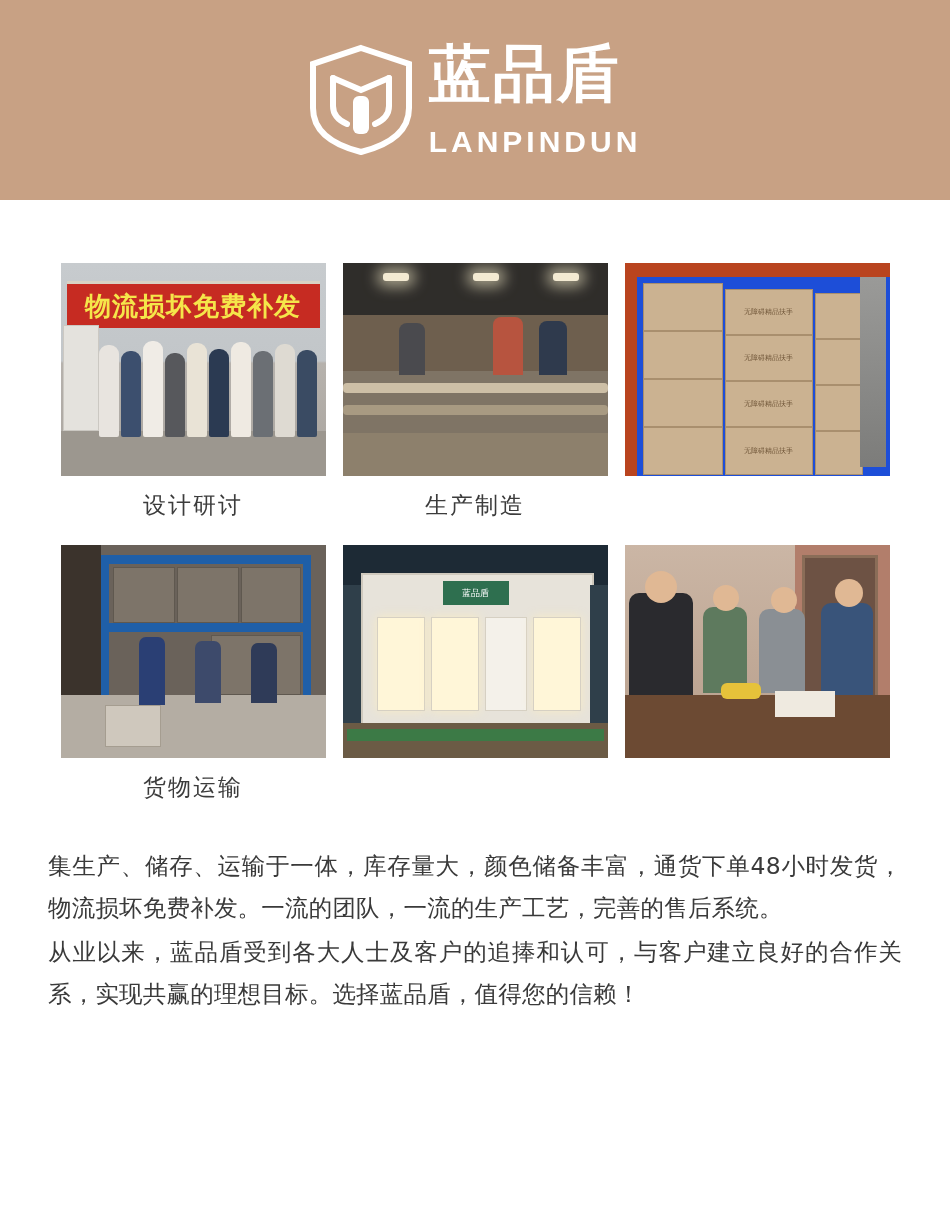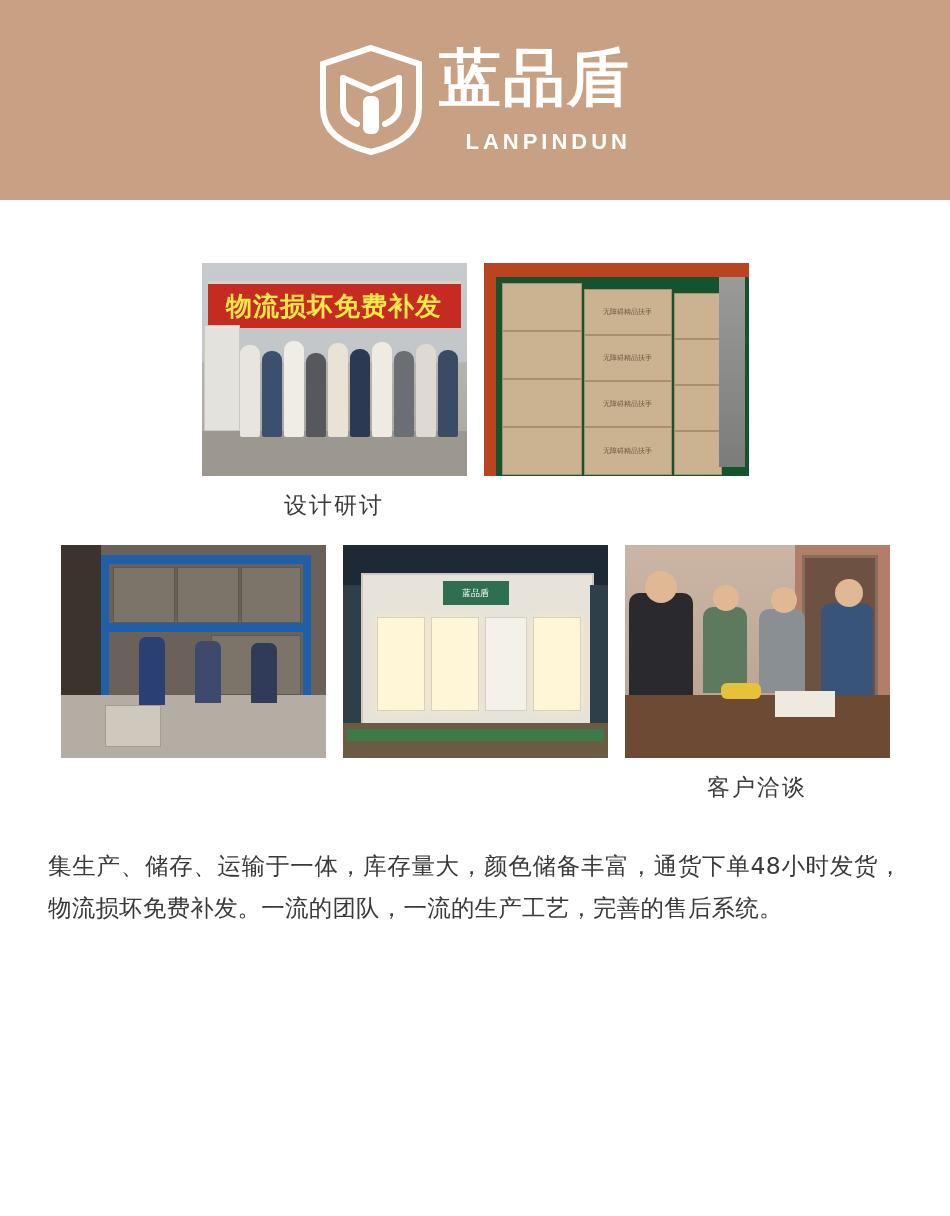--- a/index.html
+++ b/index.html
@@ -43,21 +43,21 @@
   .logo-cn {
     font-family: "DejaVu Sans", sans-serif;
     font-size: 62px;
     font-weight: bold;
     color: #ffffff;
     letter-spacing: 2px;
     line-height: 1.05;
   }
   .logo-en {
     font-family: "Liberation Sans", sans-serif;
-    font-size: 22px;
+    font-size: 30px;
     font-weight: bold;
     color: #ffffff;
     letter-spacing: 4px;
     margin-top: 18px;
     text-align: right;
   }
 
   
   .gallery {
     width: 950px;
@@ -109,21 +109,21 @@
   
   .p2 { background: linear-gradient(#3c3a36 0%, #50483f 30%, #6d6257 60%, #8a7c6c 100%); }
   .p2 .roof { left: 0; top: 0; width: 265px; height: 52px; background: #2f2d2a; }
   .p2 .lamp { top: 10px; width: 26px; height: 8px; background: #f3ead2; border-radius: 3px; box-shadow: 0 0 14px 6px rgba(255,245,210,.55); }
   .p2 .wall { left: 0; top: 52px; width: 265px; height: 56px; background: #6e5f4e; }
   .p2 .machine { left: 0; top: 108px; width: 265px; height: 105px; background: #7f7465; }
   .p2 .bar { background: #b7ab96; height: 10px; border-radius: 4px; }
   .p2 .worker { position: absolute; border-radius: 8px 8px 0 0; }
 
   
-  .p3 { background: #14532d; }
+  .p3 { background: #1d4ed8; }
   .p3 .shelf { background: #b9441f; position: absolute; }
   .p3 .box {
     position: absolute; background: #cbb291; border: 1px solid #a98f6e;
     display: flex; align-items: center; justify-content: center;
     font-family: "DejaVu Sans", sans-serif; font-size: 7px; color: #6d5336;
     letter-spacing: 0px; overflow: hidden;
   }
   .p3 .ladder { right: 4px; top: 14px; width: 26px; height: 190px; background: linear-gradient(#9a9a98,#7c7c7a); }
 
   
@@ -200,20 +200,37 @@
           <span class="pp" style="left:112px;height:88px;background:#2b3a52;"></span>
           <span class="pp" style="left:134px;height:95px;background:#efeae2;"></span>
           <span class="pp" style="left:156px;height:86px;background:#6b6f74;"></span>
           <span class="pp" style="left:178px;height:93px;background:#dedad2;"></span>
           <span class="pp" style="left:200px;height:87px;background:#3a4b63;"></span>
         </div>
       </div>
       <div class="caption">设计研讨</div>
     </div>
 
+    <div class="cell">
+      <div class="photo p2">
+        <div class="ph-layer roof"></div>
+        <div class="ph-layer lamp" style="left:40px;"></div>
+        <div class="ph-layer lamp" style="left:130px;"></div>
+        <div class="ph-layer lamp" style="left:210px;"></div>
+        <div class="ph-layer wall"></div>
+        <div class="ph-layer machine"></div>
+        <div class="ph-layer bar" style="left:0px; top:120px; width:265px; background:#cdbfa6;"></div>
+        <div class="ph-layer bar" style="left:0px; top:142px; width:265px; background:#a89a82;"></div>
+        <div class="ph-layer worker" style="left:56px; top:60px; width:26px; height:52px; background:#4a4a4e;"></div>
+        <div class="ph-layer worker" style="left:150px; top:54px; width:30px; height:58px; background:#b7543f;"></div>
+        <div class="ph-layer worker" style="left:196px; top:58px; width:28px; height:54px; background:#2f3a4d;"></div>
+        <div class="ph-layer" style="left:0;top:170px;width:265px;height:43px;background:#8d806c;"></div>
+      </div>
+      <div class="caption">生产制造</div>
+    </div>
 
     <div class="cell">
       <div class="photo p3">
         <div class="ph-layer shelf" style="left:0;top:0;width:265px;height:14px;"></div>
         <div class="ph-layer shelf" style="left:0;top:0;width:12px;height:213px;"></div>
         <div class="ph-layer box" style="left:18px;top:20px;width:78px;height:46px;"></div>
         <div class="ph-layer box" style="left:18px;top:68px;width:78px;height:46px;"></div>
         <div class="ph-layer box" style="left:18px;top:116px;width:78px;height:46px;"></div>
         <div class="ph-layer box" style="left:18px;top:164px;width:78px;height:46px;"></div>
         <div class="ph-layer box" style="left:100px;top:26px;width:86px;height:44px;">无障碍精品扶手</div>
@@ -242,20 +259,21 @@
         <div class="ph-layer goods" style="left:116px;top:22px;width:60px;height:54px;"></div>
         <div class="ph-layer goods" style="left:180px;top:22px;width:58px;height:54px;"></div>
         <div class="ph-layer goods" style="left:150px;top:90px;width:88px;height:58px;"></div>
         <div class="ph-layer" style="left:0;top:0;width:40px;height:213px;background:#3b332c;"></div>
         <div class="ph-layer floor"></div>
         <div class="ph-layer man" style="left:78px;top:92px;width:26px;height:68px;"></div>
         <div class="ph-layer man" style="left:134px;top:96px;width:26px;height:62px;background:#3d4a6b;"></div>
         <div class="ph-layer man" style="left:190px;top:98px;width:26px;height:60px;background:#2f3b58;"></div>
         <div class="ph-layer" style="left:44px;top:160px;width:54px;height:40px;background:#cfc8bd;border:1px solid #a59d90;"></div>
       </div>
+      <div class="caption">货物运输</div>
     </div>
 
     <div class="cell">
       <div class="photo p5">
         <div class="ph-layer booth"></div>
         <div class="ph-layer logo">蓝品盾</div>
         <div class="ph-layer panel lit" style="left:34px;top:72px;width:46px;height:92px;"></div>
         <div class="ph-layer panel lit" style="left:88px;top:72px;width:46px;height:92px;"></div>
         <div class="ph-layer panel" style="left:142px;top:72px;width:40px;height:92px;"></div>
         <div class="ph-layer panel lit" style="left:190px;top:72px;width:46px;height:92px;"></div>
@@ -275,21 +293,21 @@
         <div class="ph-layer person" style="left:78px;top:62px;width:44px;height:86px;background:#5e7a5e;"></div>
         <div class="ph-layer head" style="left:88px;top:40px;width:26px;height:26px;"></div>
         <div class="ph-layer person" style="left:134px;top:64px;width:46px;height:84px;background:#8a8f94;"></div>
         <div class="ph-layer head" style="left:146px;top:42px;width:26px;height:26px;"></div>
         <div class="ph-layer person" style="left:196px;top:58px;width:52px;height:92px;background:#39547a;"></div>
         <div class="ph-layer head" style="left:210px;top:34px;width:28px;height:28px;"></div>
         <div class="ph-layer table"></div>
         <div class="ph-layer" style="left:150px;top:146px;width:60px;height:26px;background:#efeae0;"></div>
         <div class="ph-layer" style="left:96px;top:138px;width:40px;height:16px;background:#e6c23a;border-radius:6px;"></div>
       </div>
-      <div class="caption">客户洽谈</div>
     </div>
 
   </div>
 </div>
 
 <div class="copy">
   <p>集生产、储存、运输于一体，库存量大，颜色储备丰富，通货下单48小时发货，物流损坏免费补发。一流的团队，一流的生产工艺，完善的售后系统。</p>
+  <p>从业以来，蓝品盾受到各大人士及客户的追捧和认可，与客户建立良好的合作关系，实现共赢的理想目标。选择蓝品盾，值得您的信赖！</p>
 </div>
 
 </body></html>

